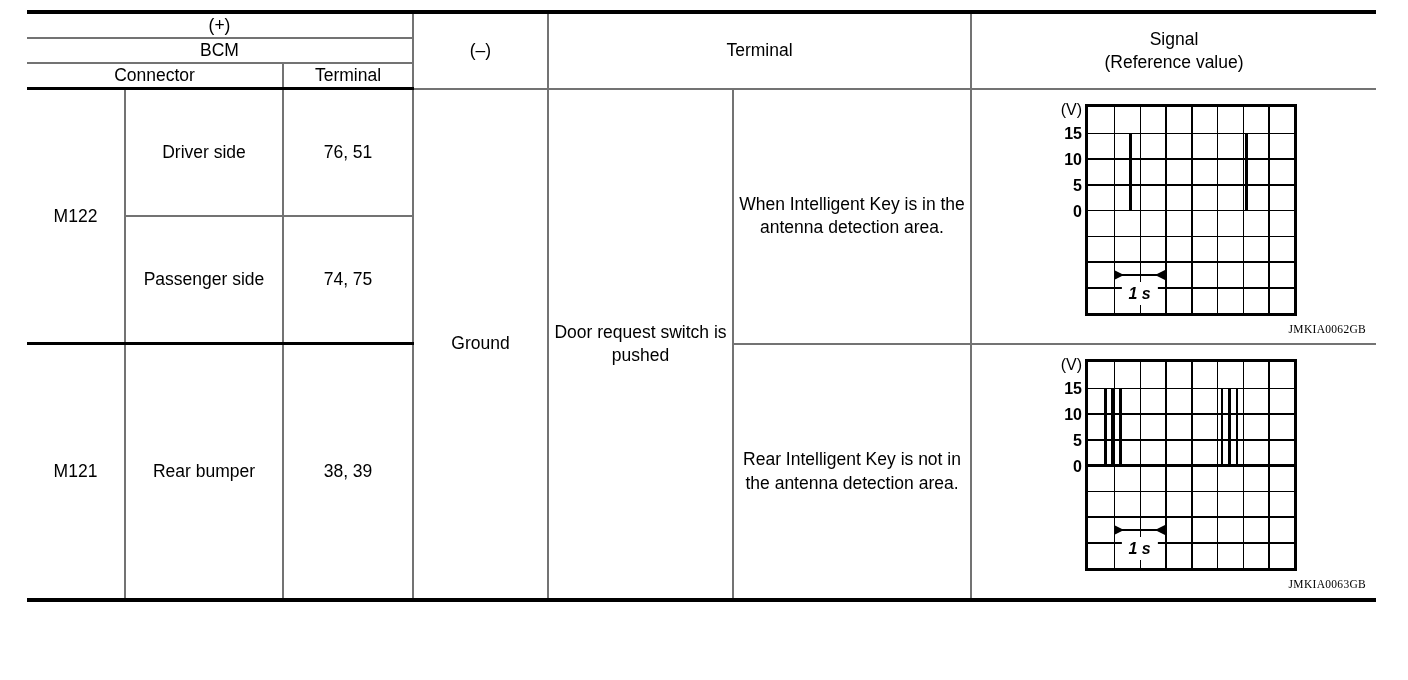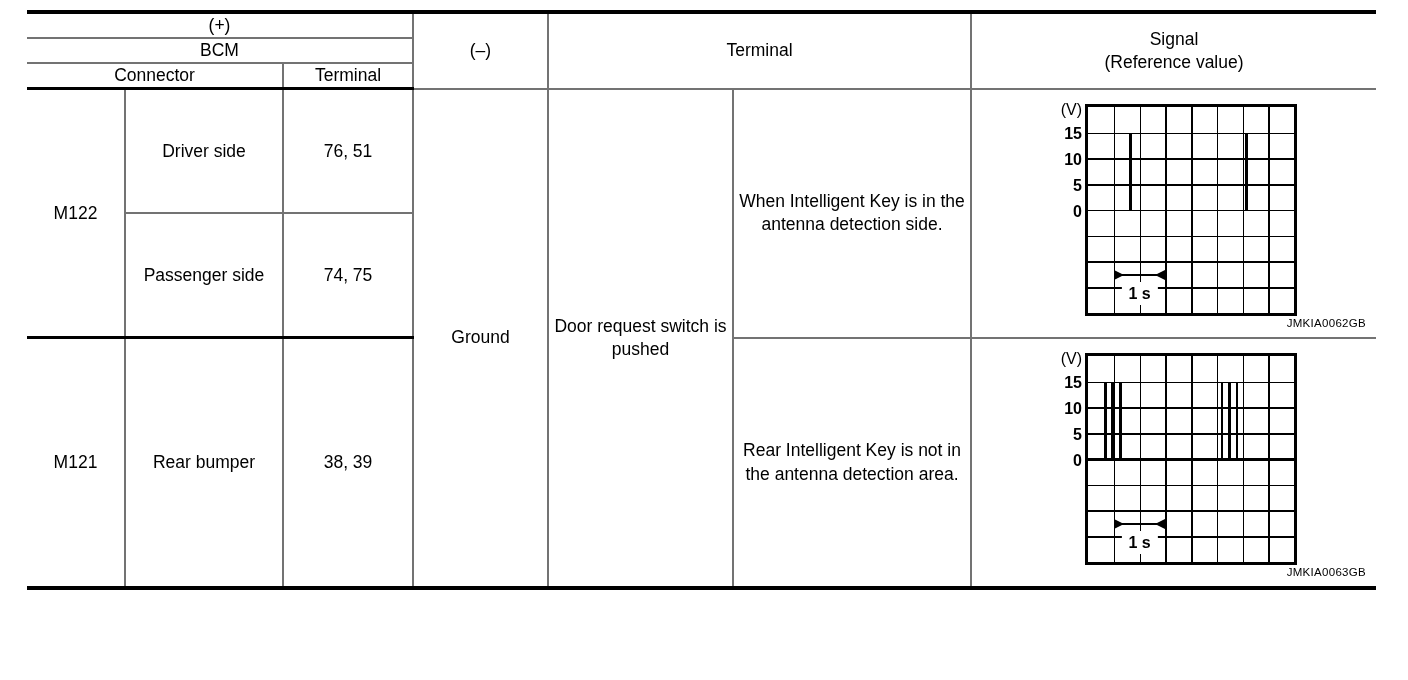--- a/index.html
+++ b/index.html
@@ -86,20 +86,21 @@
   .v5  { top: 74px; }
   .v0  { top: 100px; }
 
   .grid-box {
     position: relative;
     width: 212px;
     height: 212px;
     border: 3px solid #000;
     box-sizing: border-box;
     background: #fff;
+    font-style: italic;
   }
   .gline-v, .gline-h {
     position: absolute;
     background: #000;
   }
   .gline-v { width: 1.6px; top: 0; bottom: 0; }
   .gline-h { height: 1.6px; left: 0; right: 0; }
 
   
   .pulse {
@@ -132,24 +133,26 @@
     font-size: 16px;
     font-weight: bold;
     background: #fff;
     padding: 1px 7px;
     white-space: nowrap;
   }
 
   .fig-code {
     align-self: flex-end;
     margin-right: 10px;
+    margin-top: 6px;
     font-size: 11.5px;
     letter-spacing: 0.3px;
     color: #000;
     white-space: nowrap;
+    font-family: Liberation Serif, serif;
   }
 </style>
 </head>
 <body>
 
 <div id="sheet">
 
   <table class="spec">
     <colgroup>
       <col style="width:98px">
@@ -182,21 +185,21 @@
     </tr>
 
     <tr>
       <td class="cellpad" rowspan="2" style="border-bottom:3px solid #000;">M122</td>
       <td class="cellpad">Driver side</td>
       <td class="cellpad">76, 51</td>
 
       <td class="cellpad" rowspan="3" style="border-bottom:4px solid #000;">Ground</td>
       <td class="cellpad" rowspan="3" style="border-bottom:4px solid #000;">Door request switch is pushed</td>
 
-      <td class="txt-left" rowspan="2">When Intelligent Key is in the antenna detection side.</td>
+      <td class="txt-left" rowspan="2">When Intelligent Key is in the antenna detection area.</td>
 
       <td rowspan="2">
         <div class="scope-wrap">
           <div class="scope-row">
             <div class="v-axis">
               <span class="v-unit">(V)</span>
               <span class="v15">15</span>
               <span class="v10">10</span>
               <span class="v5">5</span>
               <span class="v0">0</span>

